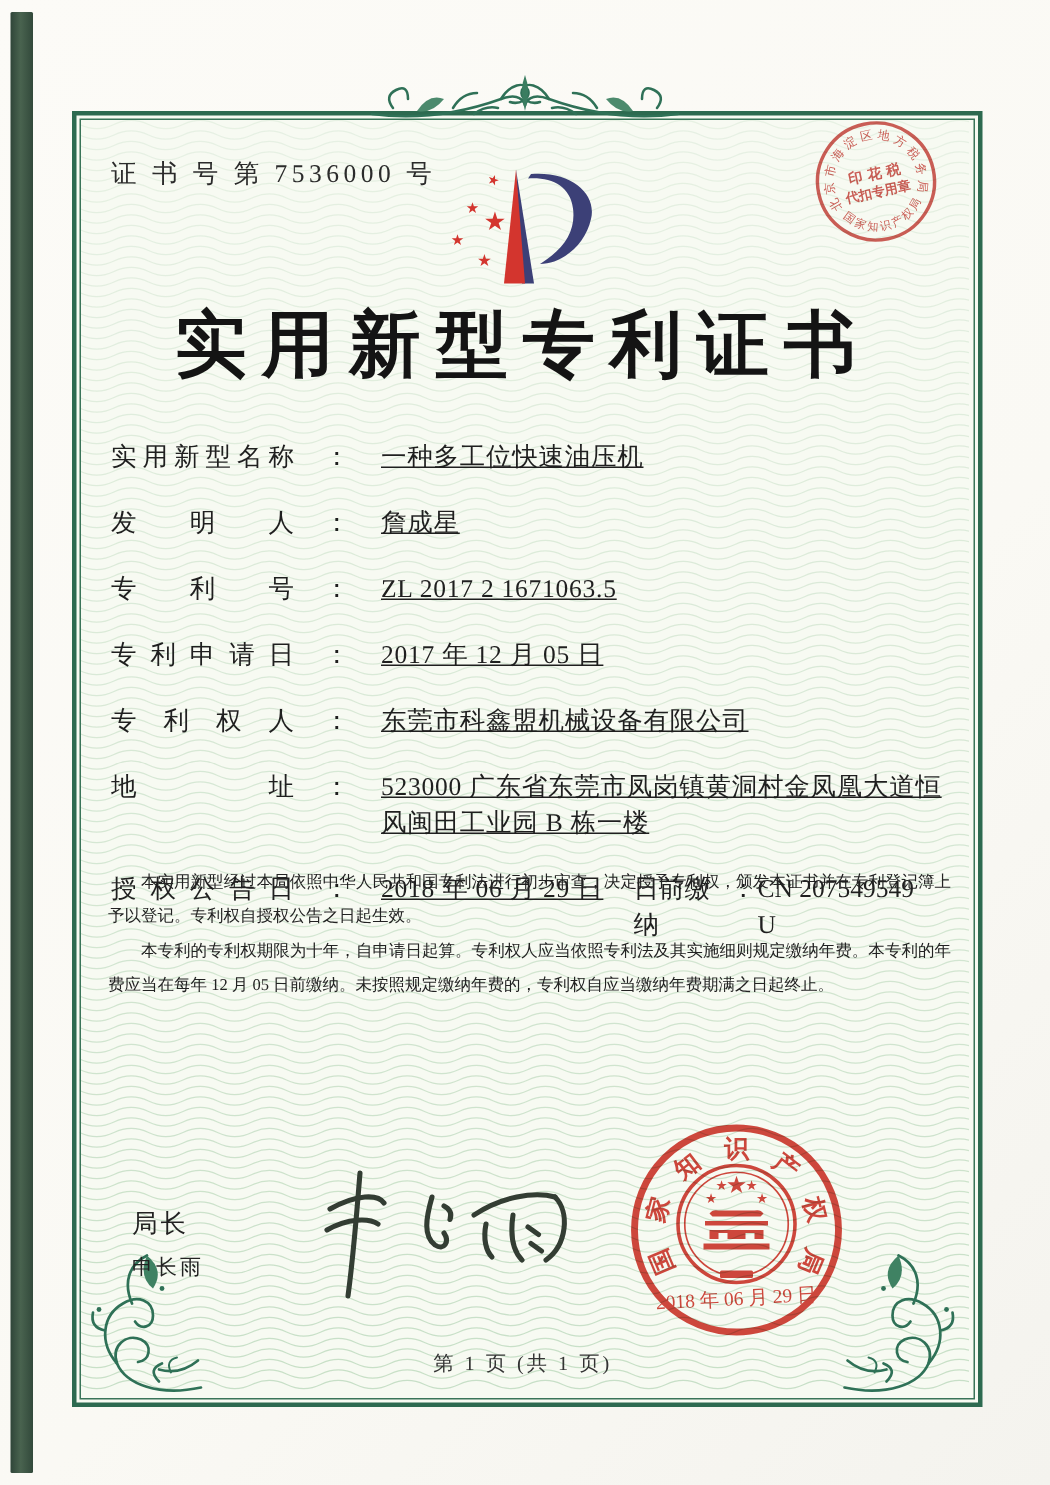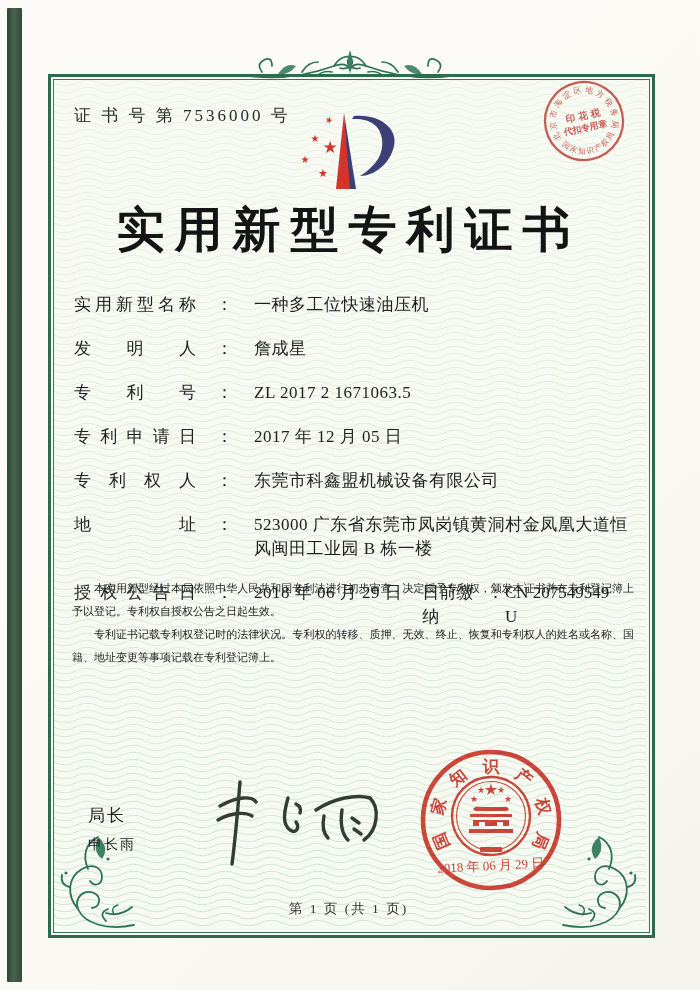--- a/index.html
+++ b/index.html
@@ -17,21 +17,21 @@
   .frame-inner{position:absolute;inset:2px;border:1px solid #3a7459;}
   .guilloche{position:absolute;left:2px;top:2px;pointer-events:none;}
   .cert-number{position:absolute;left:74px;top:104px;font-size:17px;color:#2b2b2b;letter-spacing:3px;}
   .logo{position:absolute;left:286px;top:106px;}
   .title{position:absolute;left:48px;top:198px;width:601px;text-align:center;
     font-size:48px;font-weight:700;color:#141414;letter-spacing:10px;}
   .fields{position:absolute;left:74px;top:293px;width:560px;font-size:17px;color:#1f1f1f;}
   .frow{display:flex;align-items:flex-start;margin-bottom:20px;line-height:24px;gap:20px;}
   .flabel{width:122px;flex:0 0 122px;text-align:justify;text-align-last:justify;}
   .fcolon{flex:0 0 18px;}
-  .fvalue{flex:1 1 auto;letter-spacing:0.5px;}
+  .fvalue{flex:1 1 auto;letter-spacing:0.5px;text-decoration:underline;}
   .grant-row{display:flex;margin-bottom:0;}
   .grant-right{margin-left:auto;padding-right:14px;display:flex;}
   .paras{position:absolute;left:72px;top:577px;width:562px;font-size:11px;line-height:23px;
     color:#222;text-align:justify;}
   .paras p{margin:0;text-indent:2em;}
   .sig-title{position:absolute;left:88px;top:804px;font-size:17px;color:#222;letter-spacing:2px;
     font-family:"Liberation Sans","DejaVu Sans",sans-serif;}
   .sig-name{position:absolute;left:88px;top:836px;font-size:14px;color:#222;letter-spacing:2px;
     font-family:"Liberation Sans","DejaVu Sans",sans-serif;}
   .signature{position:absolute;left:192px;top:772px;}
@@ -278,21 +278,21 @@
       <span class="grant-right">
         <span>日前缴纳</span>
         <span class="fcolon">：</span>
         <span>CN 207549549 U</span>
       </span>
     </div>
   </div>
 
   <div class="paras">
     <p>本实用新型经过本局依照中华人民共和国专利法进行初步审查，决定授予专利权，颁发本证书并在专利登记簿上予以登记。专利权自授权公告之日起生效。</p>
-    <p>专利证书记载专利权登记时的法律状况。专利权的转移、质押、无效、终止、恢复和专利权人的姓名或名称、国籍、地址变更等事项记载在专利登记簿上。</p>
+    <p>本专利的专利权期限为十年，自申请日起算。专利权人应当依照专利法及其实施细则规定缴纳年费。本专利的年费应当在每年 12 月 05 日前缴纳。未按照规定缴纳年费的，专利权自应当缴纳年费期满之日起终止。</p>
   </div>
 
   <div class="sig-title">局长</div>
   <div class="sig-name">申长雨</div>
 
   <svg class="signature" width="205" height="100" viewBox="0 0 205 100">
     <g stroke="#333d33" fill="none" stroke-width="3.4" stroke-linecap="round" stroke-linejoin="round">
       <path d="M28,34 C46,24 60,24 64,30"></path>
       <path d="M48,10 C46,34 44,62 40,92"></path>
       <path d="M26,48 C40,40 54,40 60,44"></path>

